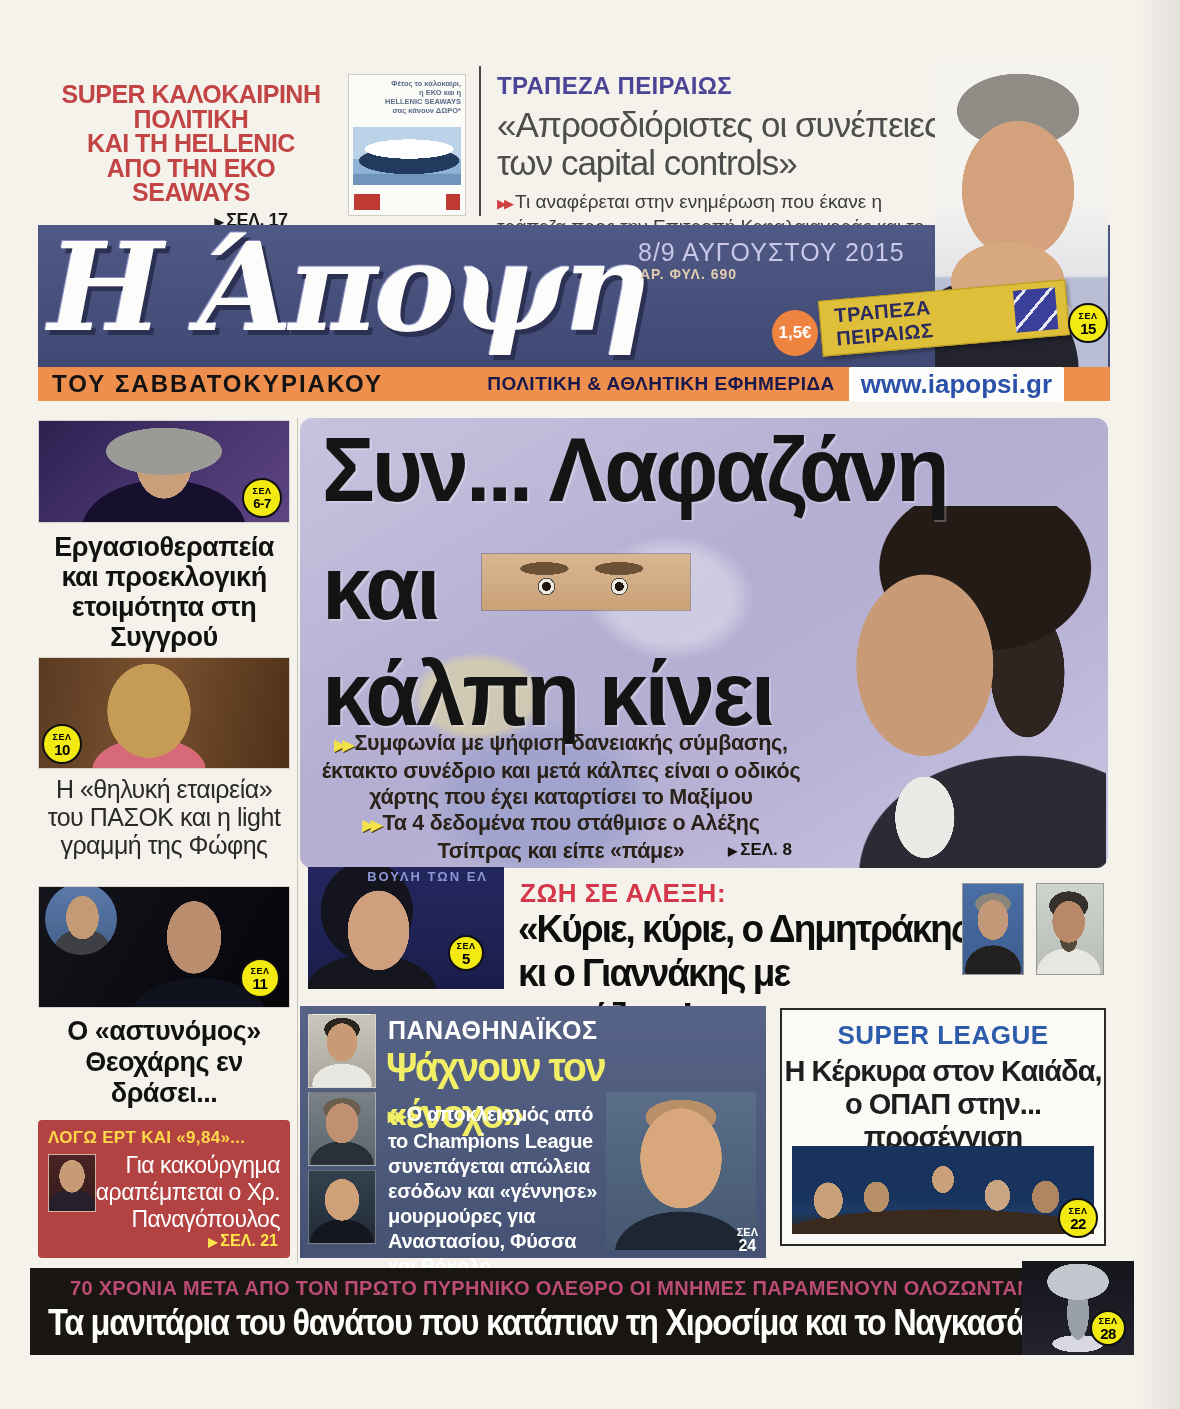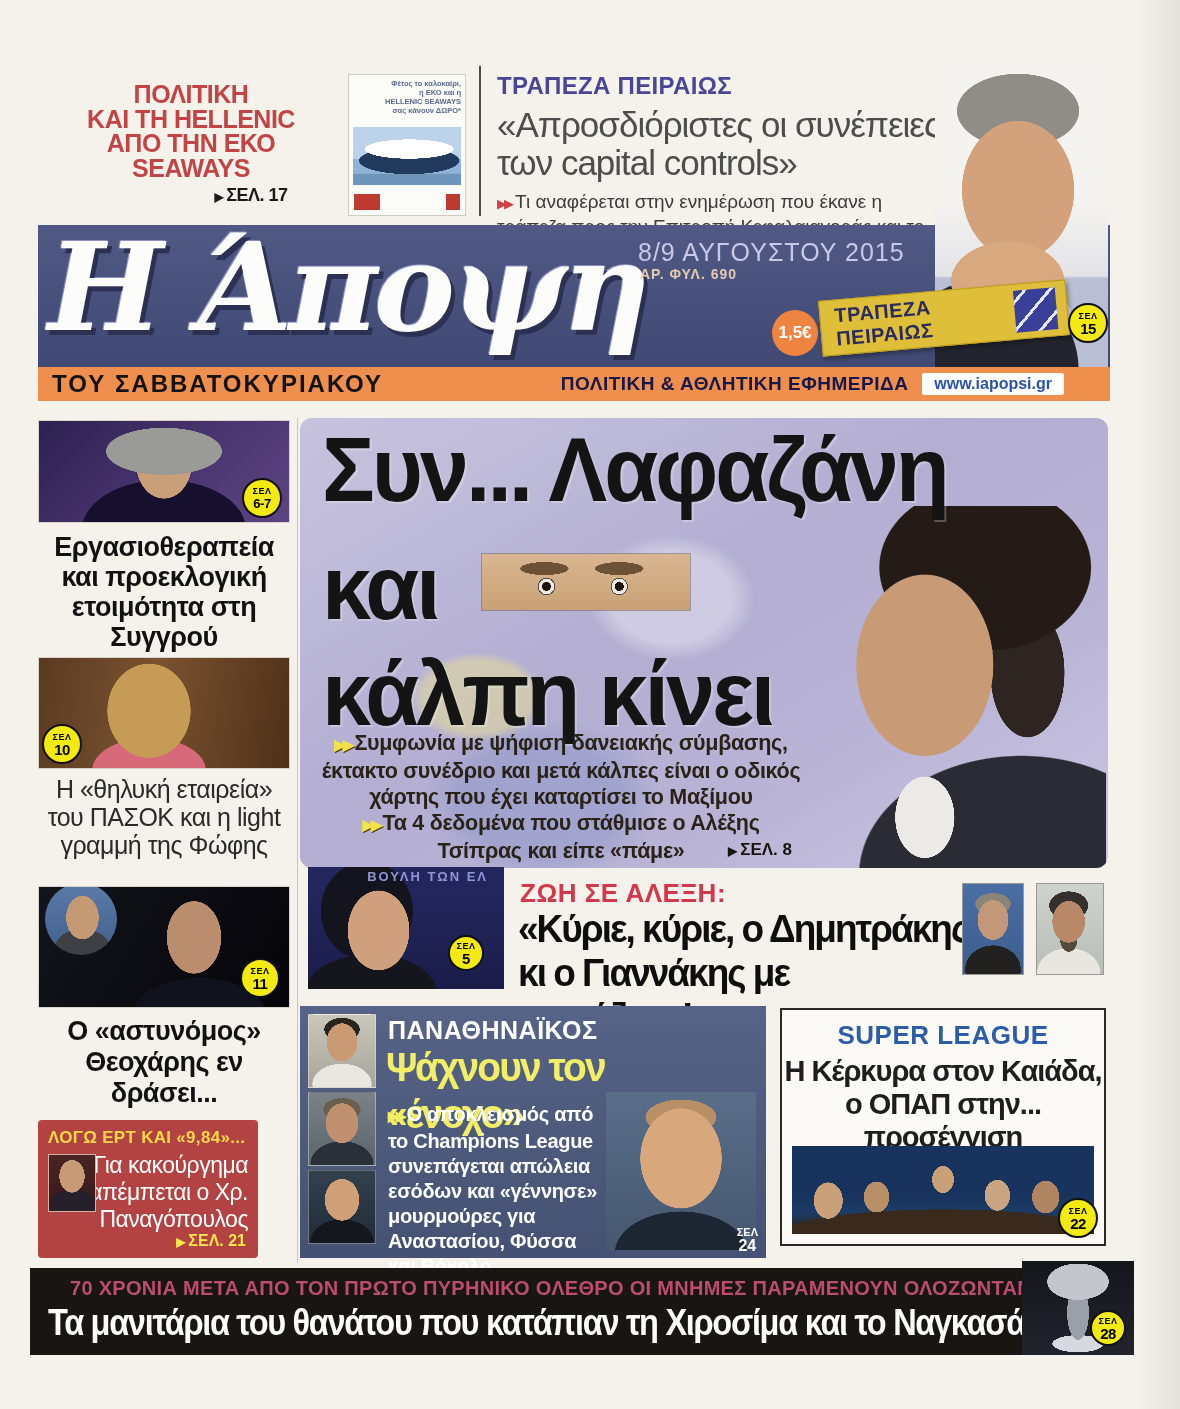--- a/index.html
+++ b/index.html
@@ -56,21 +56,21 @@
          background:#dfbf3a;border:1px solid #b99b20;transform:rotate(-5deg);
          display:flex;align-items:center;box-shadow:2px 3px 4px rgba(0,0,0,0.35);}
   .piraeus-band .lbl{flex:1;padding-left:14px;color:#2b2b5e;font-weight:bold;font-size:20px;letter-spacing:0.5px;}
   .piraeus-logo{width:42px;height:42px;margin-right:10px;background:#3a3f99;
          background-image:repeating-linear-gradient(135deg,transparent 0 7px,#e8e8f4 7px 10px,transparent 10px 19px);}
   .strip-orange{position:absolute;left:38px;top:367px;width:1072px;height:34px;background:#ee8f4e;z-index:4;
          display:flex;align-items:center;}
   .so-left{margin-left:14px;color:#131313;font-weight:bold;font-size:24px;letter-spacing:2px;}
   .so-right{margin-left:auto;display:flex;align-items:center;gap:14px;margin-right:46px;}
   .so-sub{color:#18184a;font-weight:bold;font-size:19px;letter-spacing:0.5px;}
-  .so-web{background:#fdfdfb;color:#2b52a8;font-weight:bold;font-size:16px;padding:2px 12px;border-radius:2px;}
+  .so-web{background:#fdfdfb;color:#2b52a8;font-weight:bold;font-size:26px;padding:2px 12px;border-radius:2px;}
 
   
   .sb-photo{position:absolute;left:38px;width:252px;overflow:hidden;border:1px solid #d8d4cc;}
   .ph1{top:420px;height:103px;
      background:
        radial-gradient(ellipse 64px 26px at 50% 30%,#9a9a96 90%,transparent 91%),
        radial-gradient(ellipse 30px 38px at 50% 42%,#c99f7a 92%,transparent 93%),
        radial-gradient(ellipse 85px 52px at 50% 108%,#16102e 96%,transparent 97%),
        linear-gradient(135deg,#2c2150,#4a3570 55%,#5d4583);}
   .ph2{top:657px;height:112px;
@@ -86,21 +86,21 @@
        linear-gradient(120deg,#14141c,#0a0a10 60%,#05050a);}
   .ph3-inset{position:absolute;left:6px;top:-4px;width:72px;height:72px;border-radius:50%;
      background:
        radial-gradient(ellipse 18px 24px at 52% 48%,#c49a74 90%,transparent 91%),
        radial-gradient(ellipse 30px 22px at 52% 92%,#3f3f46 92%,transparent 93%),
        linear-gradient(#5a7aa8,#44608c);}
   .sb-h{position:absolute;left:38px;width:252px;text-align:center;color:#111;}
   .sb-h1{top:532px;font-weight:bold;font-size:27px;line-height:30px;letter-spacing:-0.5px;}
   .sb-h2{top:775px;font-weight:normal;font-size:25px;line-height:28px;color:#2a2a2a;letter-spacing:-0.5px;}
   .sb-h3{top:1016px;font-weight:bold;font-size:27px;line-height:31px;letter-spacing:-0.5px;}
-  .sb-red{position:absolute;left:38px;top:1120px;width:220px;height:138px;background:#b34242;
+  .sb-red{position:absolute;left:38px;top:1120px;width:252px;height:138px;background:#b34242;
           border-radius:4px;padding:8px 10px;}
   .sb-red .k{color:#ffd94a;font-weight:bold;font-size:17px;letter-spacing:0.3px;}
   .sb-red .t{margin-top:4px;color:#fff;font-size:23px;line-height:27px;text-align:right;letter-spacing:-0.5px;}
   .sb-red .pp{position:absolute;left:10px;top:34px;width:48px;height:58px;border:1px solid #d8b0a0;
      background:
        radial-gradient(ellipse 14px 18px at 50% 38%,#c99a76 90%,transparent 91%),
        radial-gradient(ellipse 26px 18px at 50% 92%,#26202c 92%,transparent 93%),
        linear-gradient(#4a2424,#341a1a);}
   .sb-red .pr{position:absolute;right:12px;bottom:8px;color:#ffe84a;font-weight:bold;font-size:16px;}
   .sb-divider{position:absolute;left:297px;top:418px;width:1px;height:845px;background:#c9c5bc;}
@@ -234,20 +234,21 @@
   .badge .bl{font-size:9px;line-height:10px;letter-spacing:0.5px;}
   .badge .bn{font-size:15px;line-height:15px;letter-spacing:-0.5px;}
   .pref{font-weight:bold;}
 </style>
 </head>
 <body>
 
 <div class="page" data-name="newspaper-front-page">
 
   <div class="ad-left" data-name="promo-ad-eko-hellenic">
+    <div data-name="promo-ad-line">SUPER ΚΑΛΟΚΑΙΡΙΝΗ</div>
     <div data-name="promo-ad-line">ΠΟΛΙΤΙΚΗ</div>
     <div data-name="promo-ad-line">ΚΑΙ ΤΗ HELLENIC</div>
     <div data-name="promo-ad-line">ΑΠΟ ΤΗΝ ΕΚΟ</div>
     <div data-name="promo-ad-line">SEAWAYS</div>
     <div class="pref" data-name="page-ref"><span class="arr" data-name="arrow-icon">▶</span><span data-name="page-ref-label">ΣΕΛ. 17</span></div>
   </div>
   <div class="ad-thumb" data-name="ferry-ad-thumbnail">
     <div class="tt" data-name="ferry-ad-text">
       <div data-name="ferry-ad-text-line">Φέτος το καλοκαίρι,</div>
       <div data-name="ferry-ad-text-line">η ΕΚΟ και η</div>

